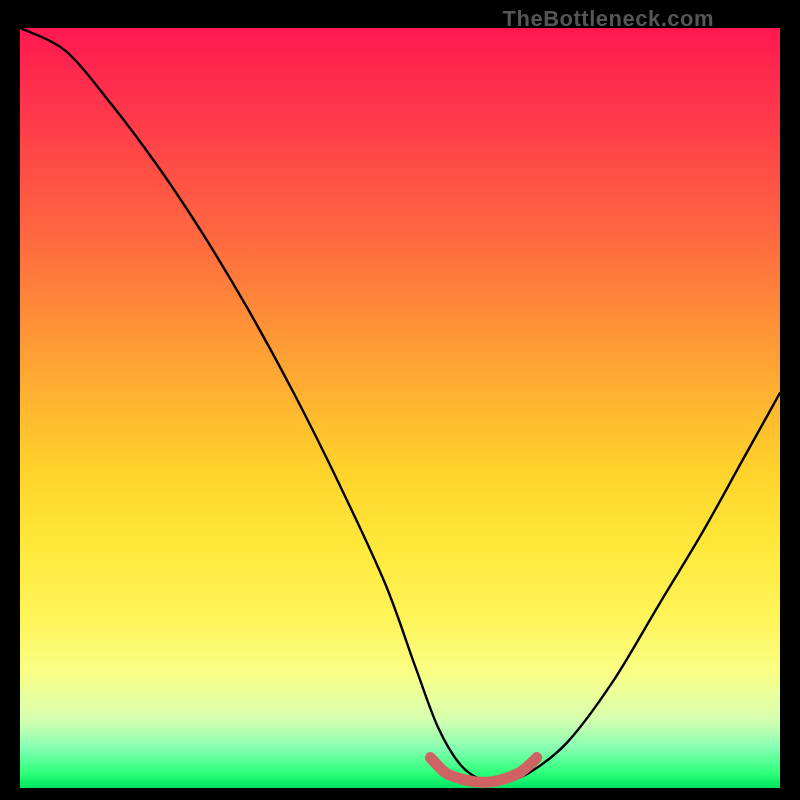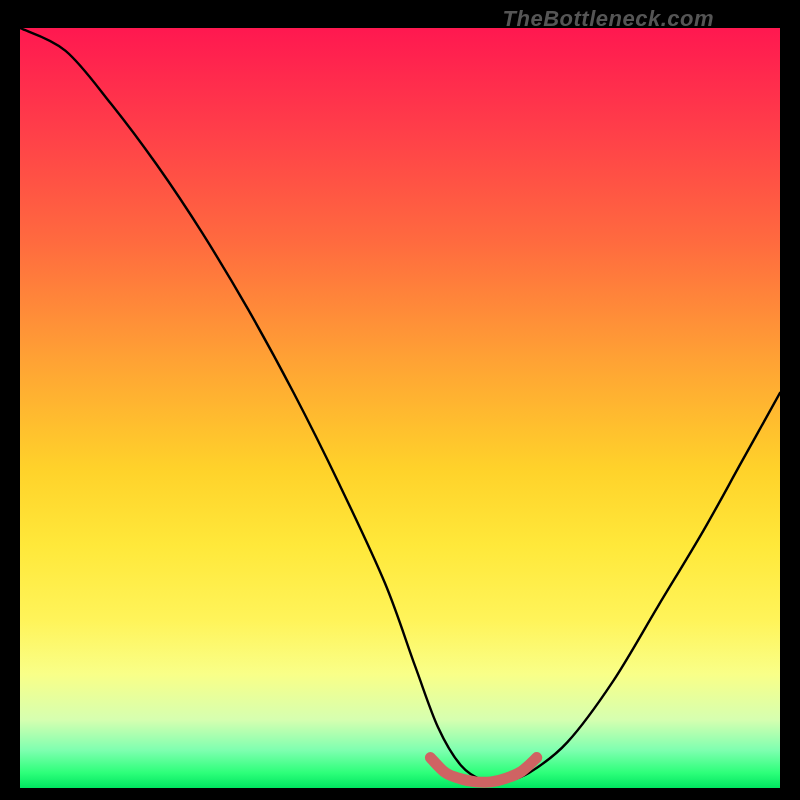--- a/index.html
+++ b/index.html
@@ -8,21 +8,20 @@
     width: 800px;
     height: 800px;
     background: #000;
     font-family: Arial, Helvetica, sans-serif;
     overflow: hidden;
   }
   .wrap {
     position: relative;
     width: 724px;
     height: 800px;
-    font-style: italic;
   }
   .attribution {
     position: absolute;
     top: 6px;
     right: 10px;
     color: #555;
     font-size: 22px;
     font-weight: 600;
     z-index: 5;
     letter-spacing: 0.5px;

